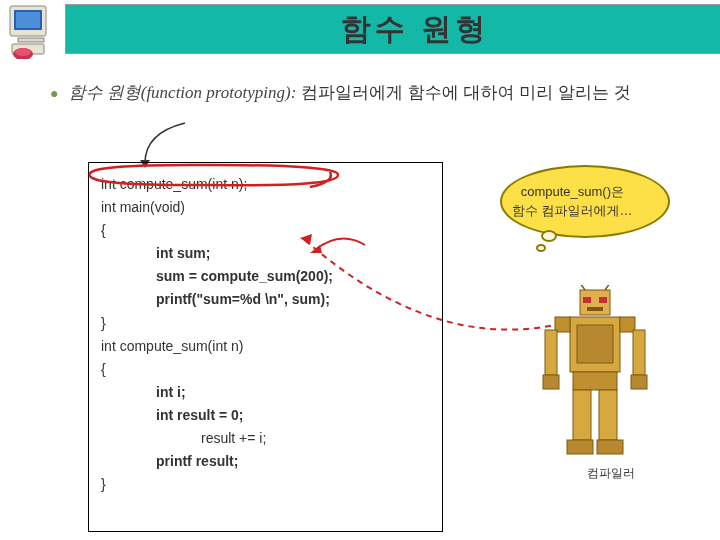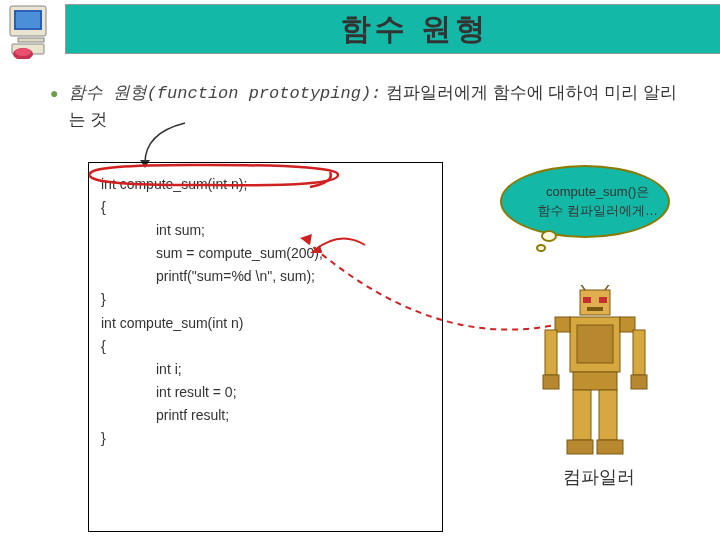--- a/index.html
+++ b/index.html
@@ -50,37 +50,37 @@
     font-size: 14px;
     margin-top: 5px;
   }
   .bullet-text {
     font-size: 17px;
     line-height: 1.5;
     color: #333;
   }
   .term-italic {
     font-style: italic;
-    font-family: Liberation Mono, monospace;
+    font-family: Liberation Serif, serif;
     color: #444;
   }
   .code-box {
     position: absolute;
     left: 88px;
     top: 162px;
     width: 355px;
     height: 370px;
     border: 1px solid #000;
     padding: 10px 12px 8px 12px;
     font-family: "Tahoma", "Trebuchet MS", sans-serif;
     font-size: 14px;
     line-height: 1.65;
     color: #333;
   }
-  .code-box .indent1 { padding-left: 55px; display: block; }
+  .code-box .indent1 { padding-left: 55px; display: block; font-weight: bold; }
   .code-box .indent2 { padding-left: 100px; display: block; }
   .highlight-ellipse {
     position: absolute;
     left: 80px;
     top: 162px;
     width: 265px;
     height: 26px;
   }
   .arrow-down {
     position: absolute;
@@ -101,26 +101,26 @@
   .speech-bubble {
     position: absolute;
     right: 45px;
     top: 165px;
     width: 175px;
     height: 90px;
   }
   .bubble-body {
     width: 170px;
     height: 73px;
-    background: #14b8a6;
+    background: #fde047;
     border: 2px solid #8a7a00;
     border-radius: 50%;
     display: flex;
     align-items: center;
-    justify-content: flex-end;
+    justify-content: flex-start;
     text-align: center;
     font-size: 13px;
     color: #333;
     padding: 8px 10px;
     line-height: 1.4;
   }
   .bubble-tail {
     position: absolute;
     left: 35px;
     top: 65px;
@@ -131,21 +131,21 @@
     position: absolute;
     right: 55px;
     top: 285px;
     width: 140px;
     height: 180px;
   }
   .robot-label {
     position: absolute;
     right: 85px;
     top: 465px;
-    font-size: 18px;
+    font-size: 12px;
     color: #333;
   }
   .dashed-arc {
     position: absolute;
     left: 300px;
     top: 230px;
     width: 260px;
     height: 130px;
     pointer-events: none;
   }
@@ -176,29 +176,31 @@
   </div>
 </div>
 
 <svg class="arrow-down" viewBox="0 0 70 55">
   <path d="M 55 5 Q 15 15 15 45" fill="none" stroke="#333" stroke-width="1.5"></path>
   <polygon points="15,50 10,42 20,42" fill="#333"></polygon>
 </svg>
 
 <div class="code-box">
   <div>int compute_sum(int n);</div>
+  <div>int main(void)</div>
   <div>{</div>
   <span class="indent1">int sum;</span>
   <span class="indent1">sum = compute_sum(200);</span>
   <span class="indent1">printf("sum=%d \n", sum);</span>
   <div>}</div>
   <div>int compute_sum(int n)</div>
   <div>{</div>
   <span class="indent1">int i;</span>
   <span class="indent1">int result = 0;</span>
+  <span class="indent2">result += i;</span>
   <span class="indent1">printf result;</span>
   <div>}</div>
 </div>
 
 <svg class="highlight-ellipse" viewBox="0 0 265 26">
   <path d="M 10 13 Q 5 2 130 3 Q 260 3 258 13 Q 258 25 130 23 Q 8 24 10 13" fill="none" stroke="#d02020" stroke-width="2.5"></path>
   <path d="M 250 20 Q 255 30 230 35" fill="none" stroke="#d02020" stroke-width="2.5" transform="translate(0,-10)"></path>
 </svg>
 
 <svg class="red-arrow" viewBox="0 0 60 20">

